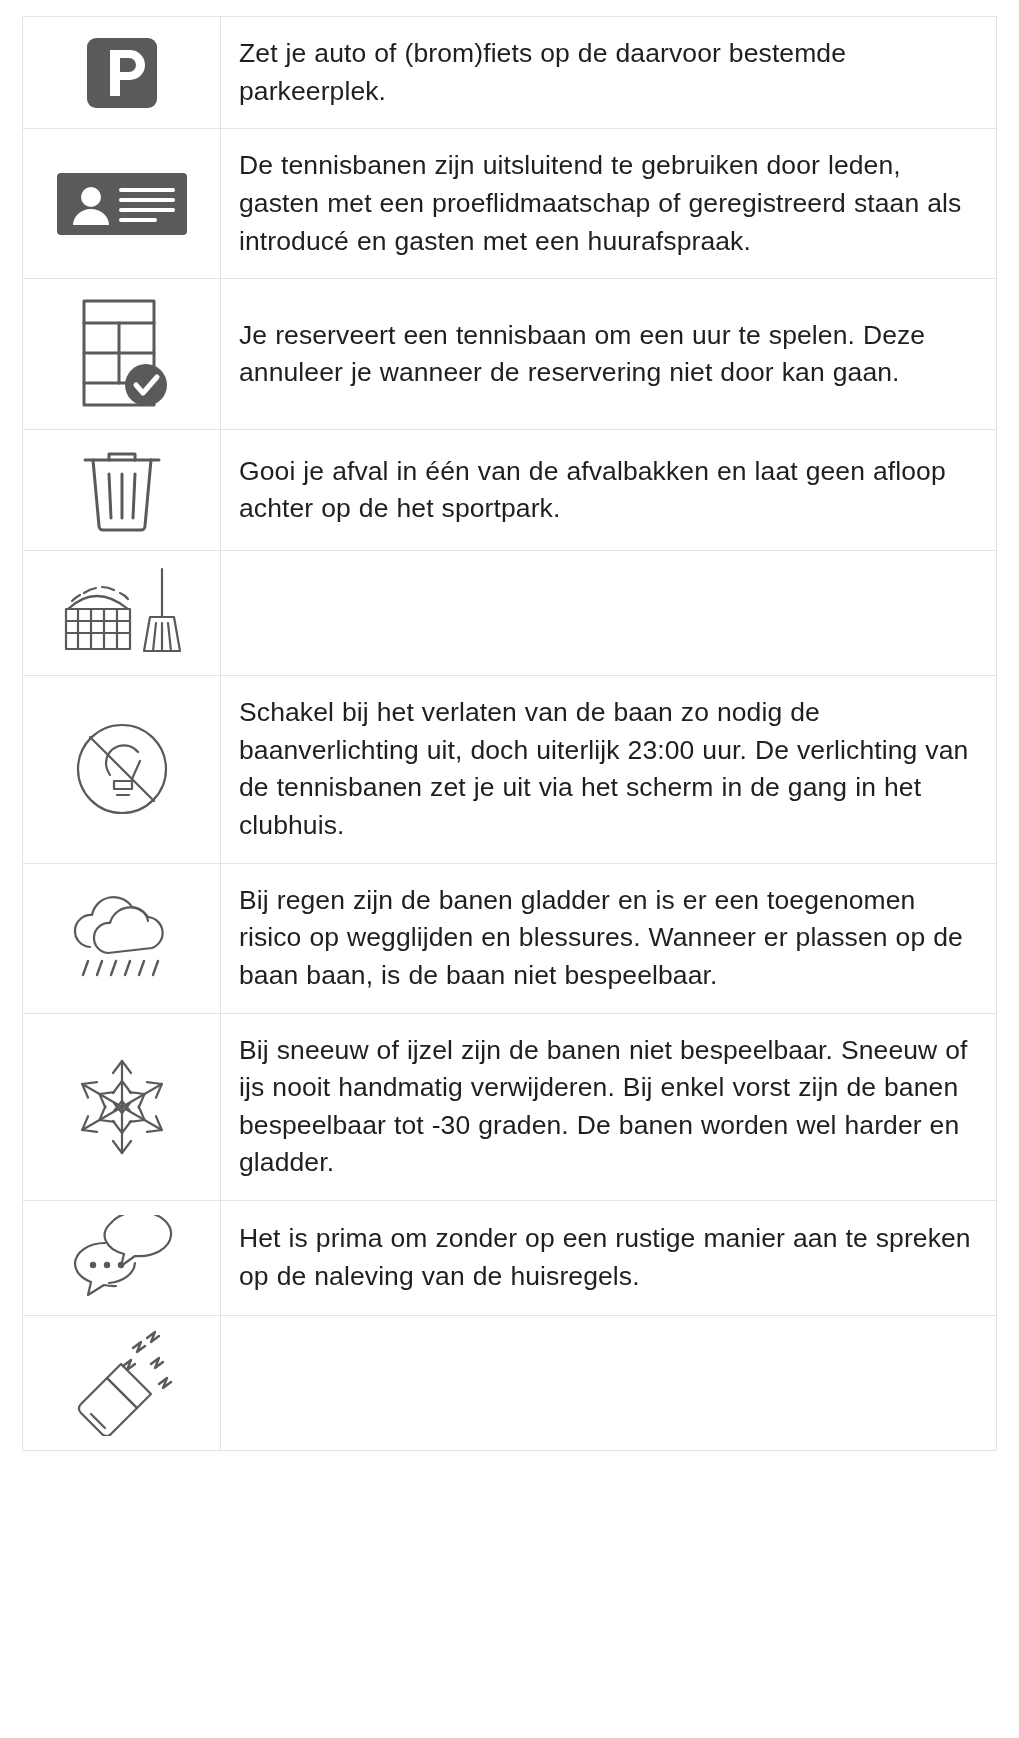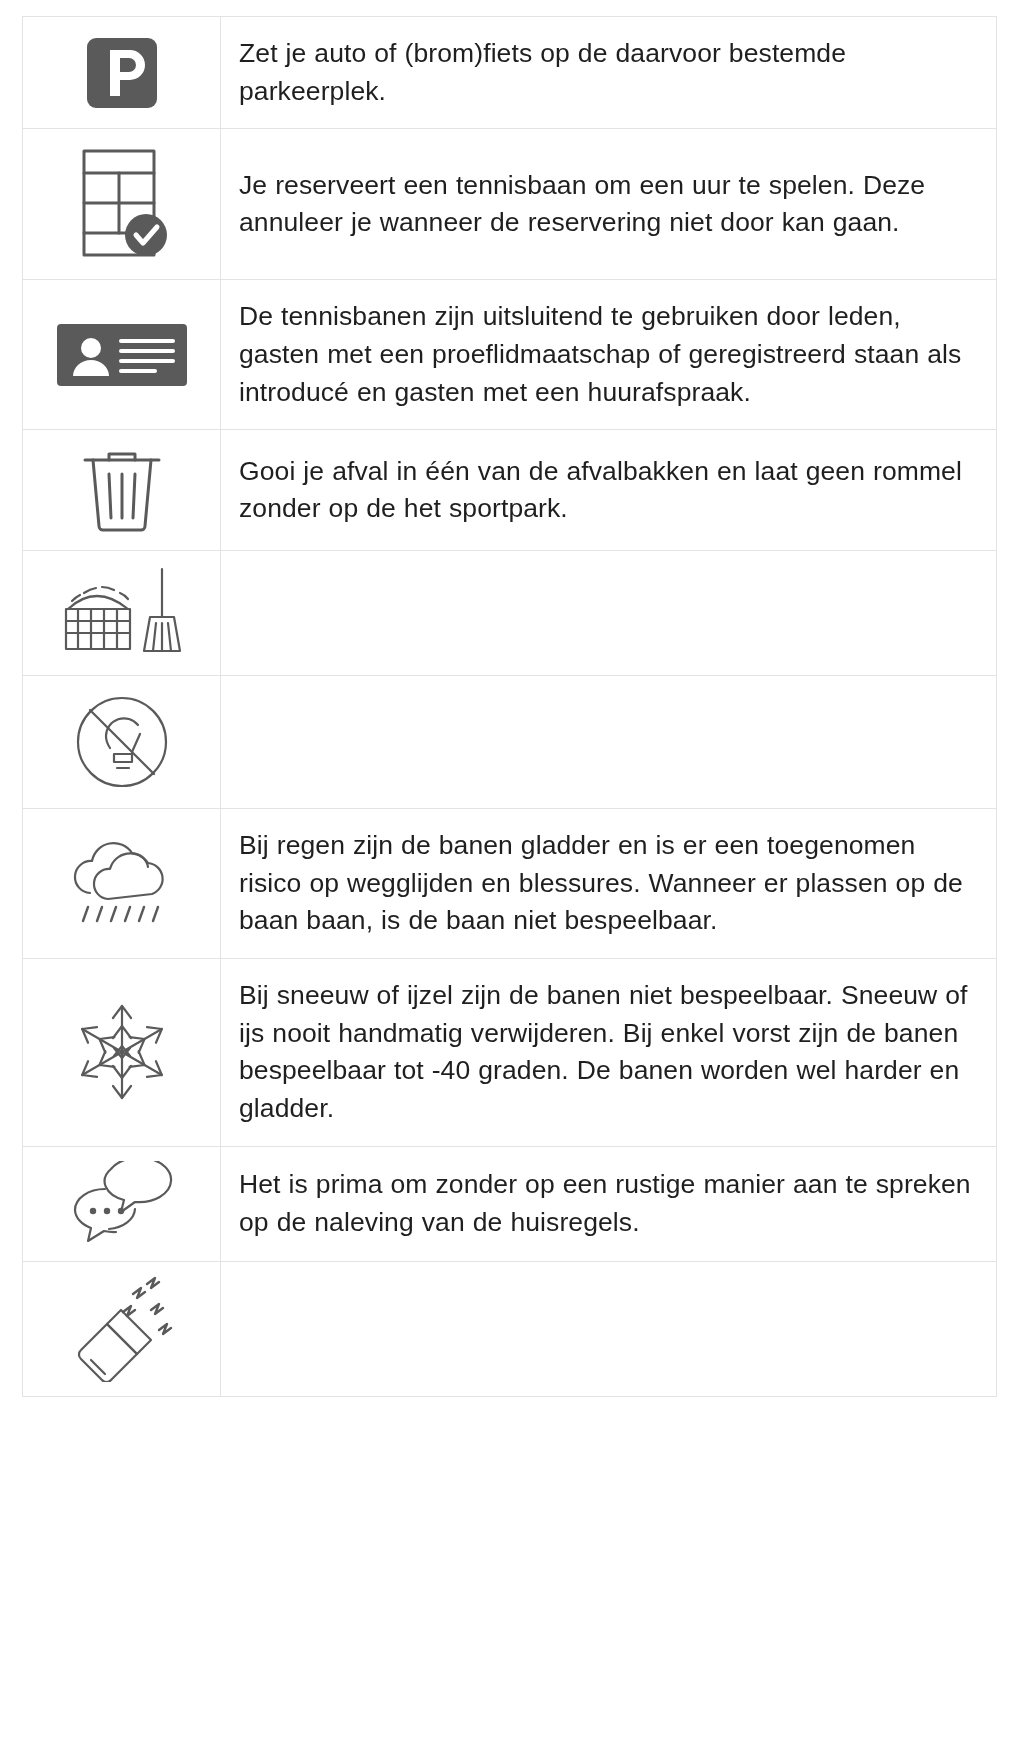--- a/index.html
+++ b/index.html
@@ -96,41 +96,20 @@
         </span>
       </div>
       <div class="text-cell">
         <div class="rule-text">Zet je auto of (brom)fiets op de daarvoor bestemde parkeerplek.</div>
       </div>
     </div>
 
     <div class="rule-row">
       <div class="icon-cell">
         <span>
-          <svg width="104" height="122" viewBox="0 0 104 122">
-            <g class="ic-stroke">
-              <rect x="14" y="8" width="70" height="104"></rect>
-              <line x1="14" y1="30" x2="84" y2="30"></line>
-              <line x1="14" y1="90" x2="84" y2="90"></line>
-              <line x1="14" y1="60" x2="84" y2="60"></line>
-              <line x1="49" y1="30" x2="49" y2="90"></line>
-            </g>
-            <circle cx="76" cy="92" r="21" fill="#5a5a5a"></circle>
-            <path d="M66 92 l7 8 l14 -16" fill="none" stroke="#ffffff" stroke-width="5" stroke-linecap="round" stroke-linejoin="round"></path>
-          </svg>
-        </span>
-      </div>
-      <div class="text-cell">
-        <div class="rule-text">Je reserveert een tennisbaan om een uur te spelen. Deze annuleer je wanneer de reservering niet door kan gaan.</div>
-      </div>
-    </div>
-
-    <div class="rule-row">
-      <div class="icon-cell">
-        <span>
           <svg width="134" height="78" viewBox="0 0 134 78">
             <rect x="2" y="8" width="130" height="62" rx="4" fill="#5a5a5a"></rect>
             <circle cx="36" cy="32" r="10" fill="#ffffff"></circle>
             <path d="M18 60 a18 16 0 0 1 36 0 z" fill="#ffffff"></path>
             <g stroke="#ffffff" stroke-width="4" stroke-linecap="round">
               <line x1="66" y1="25" x2="118" y2="25"></line>
               <line x1="66" y1="35" x2="118" y2="35"></line>
               <line x1="66" y1="45" x2="118" y2="45"></line>
               <line x1="66" y1="55" x2="100" y2="55"></line>
             </g>
@@ -138,34 +117,55 @@
         </span>
       </div>
       <div class="text-cell">
         <div class="rule-text">De tennisbanen zijn uitsluitend te gebruiken door leden, gasten met een proeflidmaatschap of geregistreerd staan als introducé en gasten met een huurafspraak.</div>
       </div>
     </div>
 
     <div class="rule-row">
       <div class="icon-cell">
         <span>
+          <svg width="104" height="122" viewBox="0 0 104 122">
+            <g class="ic-stroke">
+              <rect x="14" y="8" width="70" height="104"></rect>
+              <line x1="14" y1="30" x2="84" y2="30"></line>
+              <line x1="14" y1="90" x2="84" y2="90"></line>
+              <line x1="14" y1="60" x2="84" y2="60"></line>
+              <line x1="49" y1="30" x2="49" y2="90"></line>
+            </g>
+            <circle cx="76" cy="92" r="21" fill="#5a5a5a"></circle>
+            <path d="M66 92 l7 8 l14 -16" fill="none" stroke="#ffffff" stroke-width="5" stroke-linecap="round" stroke-linejoin="round"></path>
+          </svg>
+        </span>
+      </div>
+      <div class="text-cell">
+        <div class="rule-text">Je reserveert een tennisbaan om een uur te spelen. Deze annuleer je wanneer de reservering niet door kan gaan.</div>
+      </div>
+    </div>
+
+    <div class="rule-row">
+      <div class="icon-cell">
+        <span>
           <svg width="86" height="92" viewBox="0 0 86 92">
             <g class="ic-stroke">
               <line x1="6" y1="16" x2="80" y2="16"></line>
               <path d="M30 16 v-6 h26 v6"></path>
               <path d="M14 16 l6 66 a4 4 0 0 0 4 4 h38 a4 4 0 0 0 4 -4 l6 -66"></path>
               <line x1="30" y1="30" x2="32" y2="74"></line>
               <line x1="43" y1="30" x2="43" y2="74"></line>
               <line x1="56" y1="30" x2="54" y2="74"></line>
             </g>
           </svg>
         </span>
       </div>
       <div class="text-cell">
-        <div class="rule-text">Gooi je afval in één van de afvalbakken en laat geen rommel zonder op de het sportpark.</div>
+        <div class="rule-text">Gooi je afval in één van de afvalbakken en laat geen afloop achter op de het sportpark.</div>
       </div>
     </div>
 
     <div class="rule-row">
       <div class="icon-cell">
         <span>
           <svg width="128" height="96" viewBox="0 0 128 96">
             <g class="ic-stroke-thin">
               <path d="M10 44 q28 -26 60 0"></path>
               <path d="M14 36 q4 -4 8 -6 M26 28 q6 -4 12 -5 M44 22 q6 0 12 3 M62 28 q5 2 8 6"></path>
@@ -196,20 +196,23 @@
               <line x1="20" y1="20" x2="84" y2="84"></line>
               <path d="M36 46 a18 18 0 0 1 32 -11"></path>
               <path d="M40 58 q-4 -6 -4 -12"></path>
               <path d="M44 64 h18 v8 h-18 z"></path>
               <line x1="47" y1="78" x2="59" y2="78"></line>
               <line x1="70" y1="44" x2="62" y2="62"></line>
             </g>
           </svg>
         </span>
       </div>
+      <div class="text-cell">
+        <div class="rule-text">Schakel bij het verlaten van de baan zo nodig de baanverlichting uit, doch uiterlijk 23:00 uur. De verlichting van de tennisbanen zet je uit via het scherm in de gang in het clubhuis.</div>
+      </div>
     </div>
 
     <div class="rule-row">
       <div class="icon-cell">
         <span>
           <svg width="116" height="94" viewBox="0 0 116 94">
             <g class="ic-stroke-thin">
               <path d="M26 56 a16 16 0 0 1 2 -32 a22 22 0 0 1 40 -8 a17 17 0 0 1 16 14"></path>
               <path d="M44 62 a15 15 0 0 1 2 -30 a21 21 0 0 1 38 -6 a16 16 0 0 1 4 31 z"></path>
               <g stroke-width="2.4">
@@ -247,21 +250,21 @@
               <g transform="rotate(120)">
                 <line x1="0" y1="-46" x2="0" y2="46"></line>
                 <path d="M0 -46 l-9 12 M0 -46 l9 12 M0 -26 l-9 12 M0 -26 l9 12"></path>
                 <path d="M0 46 l-9 -12 M0 46 l9 -12 M0 26 l-9 -12 M0 26 l9 -12"></path>
               </g>
             </g>
           </svg>
         </span>
       </div>
       <div class="text-cell">
-        <div class="rule-text">Bij sneeuw of ijzel zijn de banen niet bespeelbaar. Sneeuw of ijs nooit handmatig verwijderen. Bij enkel vorst zijn de banen bespeelbaar tot -40 graden. De banen worden wel harder en gladder.</div>
+        <div class="rule-text">Bij sneeuw of ijzel zijn de banen niet bespeelbaar. Sneeuw of ijs nooit handmatig verwijderen. Bij enkel vorst zijn de banen bespeelbaar tot -30 graden. De banen worden wel harder en gladder.</div>
       </div>
     </div>
 
     <div class="rule-row">
       <div class="icon-cell">
         <span>
           <svg width="110" height="86" viewBox="0 0 110 86">
             <g class="ic-stroke-thin">
               <path d="M44 8 a32 22 0 0 1 60 12 a32 22 0 0 1 -36 21 l-14 10 l3 -12 a30 20 0 0 1 -13 -31 z"></path>
               <path d="M38 28 a30 21 0 0 0 -30 21 a30 21 0 0 0 16 18 l-3 13 l16 -10 a34 22 0 0 0 12 1"></path>

